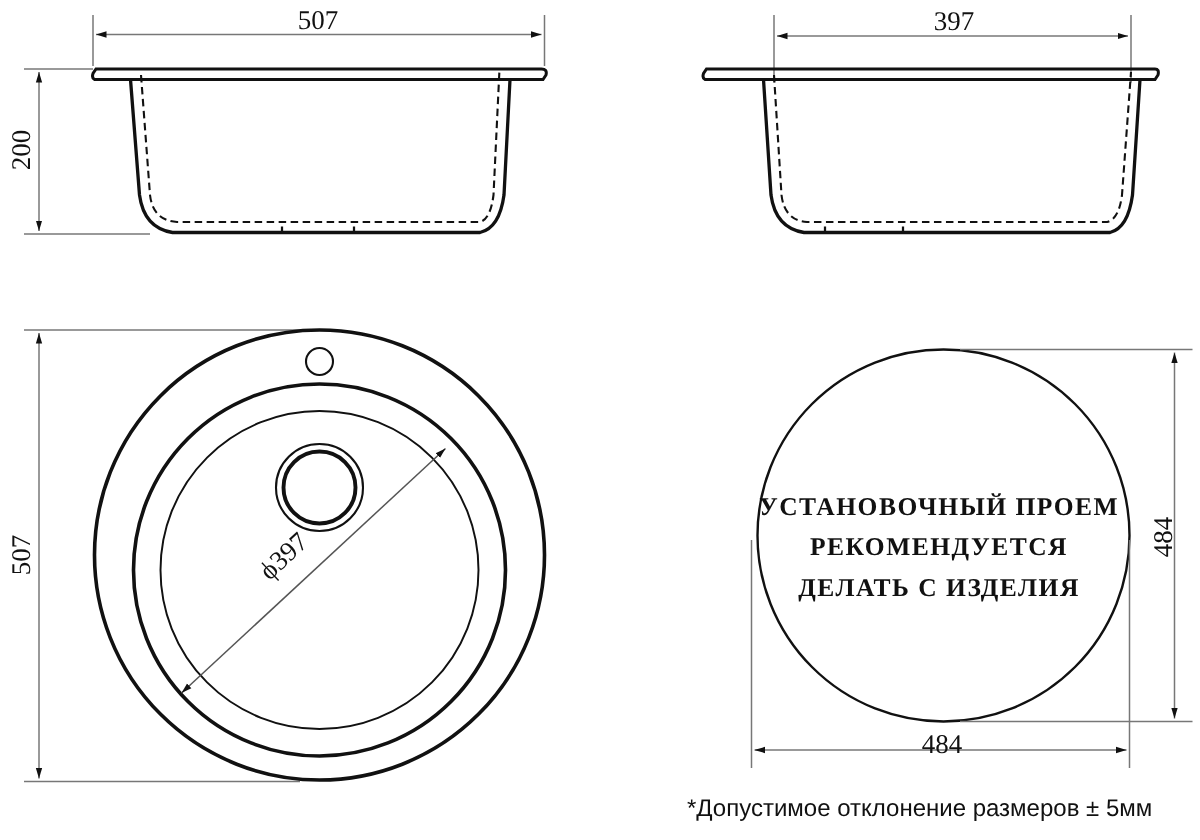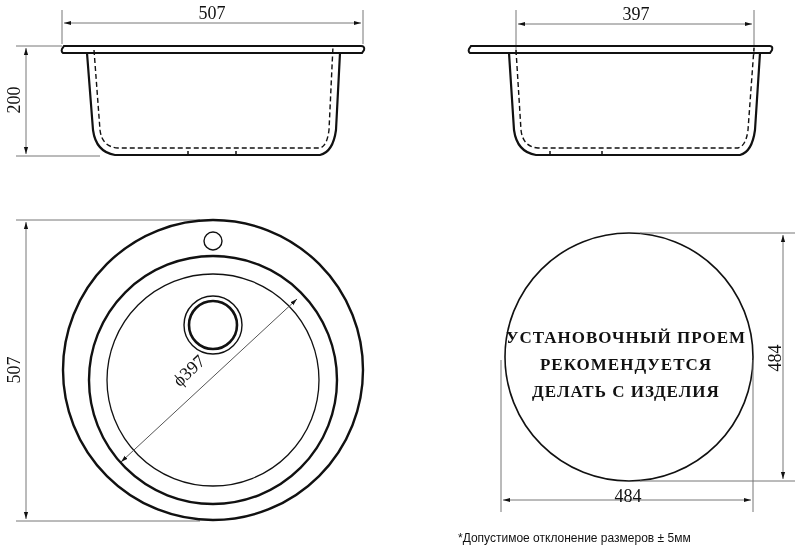--- a/index.html
+++ b/index.html
@@ -1,20 +1,20 @@
 <!DOCTYPE html>
 <html><head>
 <meta charset="utf-8">
 <style>
   html, body { margin: 0; padding: 0; background: #ffffff; }
   body { width: 800px; height: 560px; position: relative; overflow: hidden; font-family: "Liberation Serif", serif; }
   svg.drawing { position: absolute; left: 0; top: 0; width: 800px; height: 560px; }
   .dim-text { font-family: "Liberation Serif", serif; font-size: 18px; fill: #111; }
   .note-text { font-family: "Liberation Serif", serif; font-size: 17px; font-weight: bold; fill: #111; letter-spacing: 1px; }
-  .footnote { position: absolute; left: 458px; top: 531px; font-family: "Liberation Sans", sans-serif; font-size: 12px; color: #111; white-space: nowrap; }
+  .footnote { position: absolute; left: 458px; top: 531px; font-family: "Liberation Sans", sans-serif; font-size: 16px; color: #111; white-space: nowrap; }
 </style>
 </head>
 <body>
 
 <svg class="drawing" viewBox="0 0 800 560" xmlns="http://www.w3.org/2000/svg">
   <defs>
     <marker id="arr" viewBox="0 0 10 10" refX="10" refY="5" markerWidth="7" markerHeight="7" orient="auto-start-reverse">
       <path d="M0,2 L10,5 L0,8 z" fill="#111"></path>
     </marker>
   </defs>

